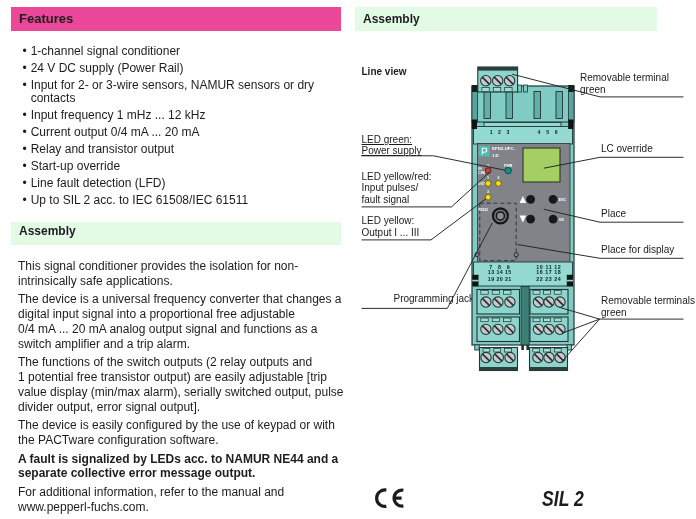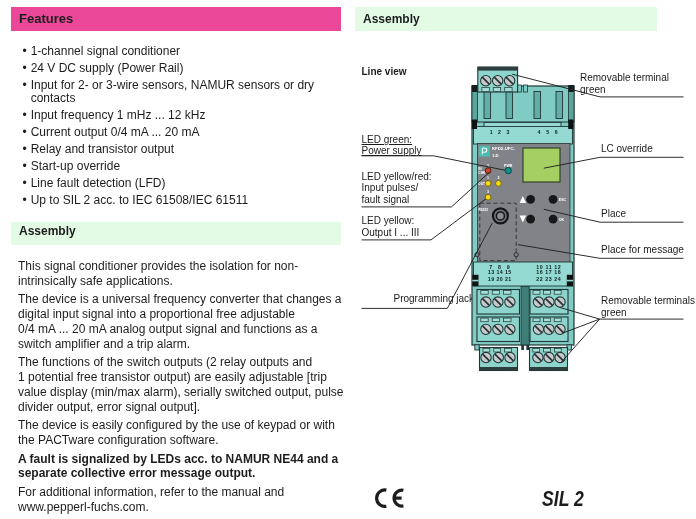--- a/index.html
+++ b/index.html
@@ -47,21 +47,21 @@
 <div class="lbl" style="left:361.5px;top:215.3px;">LED yellow:<br>Output I ... III</div>
 
 <div class="lbl" style="left:361.5px;top:293.2px;margin-left:32px;">Programming jack</div>
 
 <div class="rlbl" style="left:580px;top:71.6px;">Removable terminal<br>green</div>
 
 <div class="rlbl" style="left:601px;top:143.2px;">LC override</div>
 
 <div class="rlbl" style="left:601px;top:208.2px;">Place</div>
 
-<div class="rlbl" style="left:601px;top:244px;">Place for message</div>
+<div class="rlbl" style="left:601px;top:244px;">Place for display</div>
 
 <div class="rlbl" style="left:601px;top:294.5px;">Removable terminals<br>green</div>
 
 <div class="abs" style="left:542px;top:487.6px;font-size:22px;line-height:22px;font-weight:bold;font-style:italic;transform:scaleX(0.8);transform-origin:0 0;">SIL 2</div>
 
 <svg class="abs" style="left:0;top:0;" width="696" height="519" viewBox="0 0 696 519">
 
   <rect x="472" y="86" width="102" height="259" fill="#80cbc3" stroke="#1e3634" stroke-width="1.2"></rect>
 
   <g>

